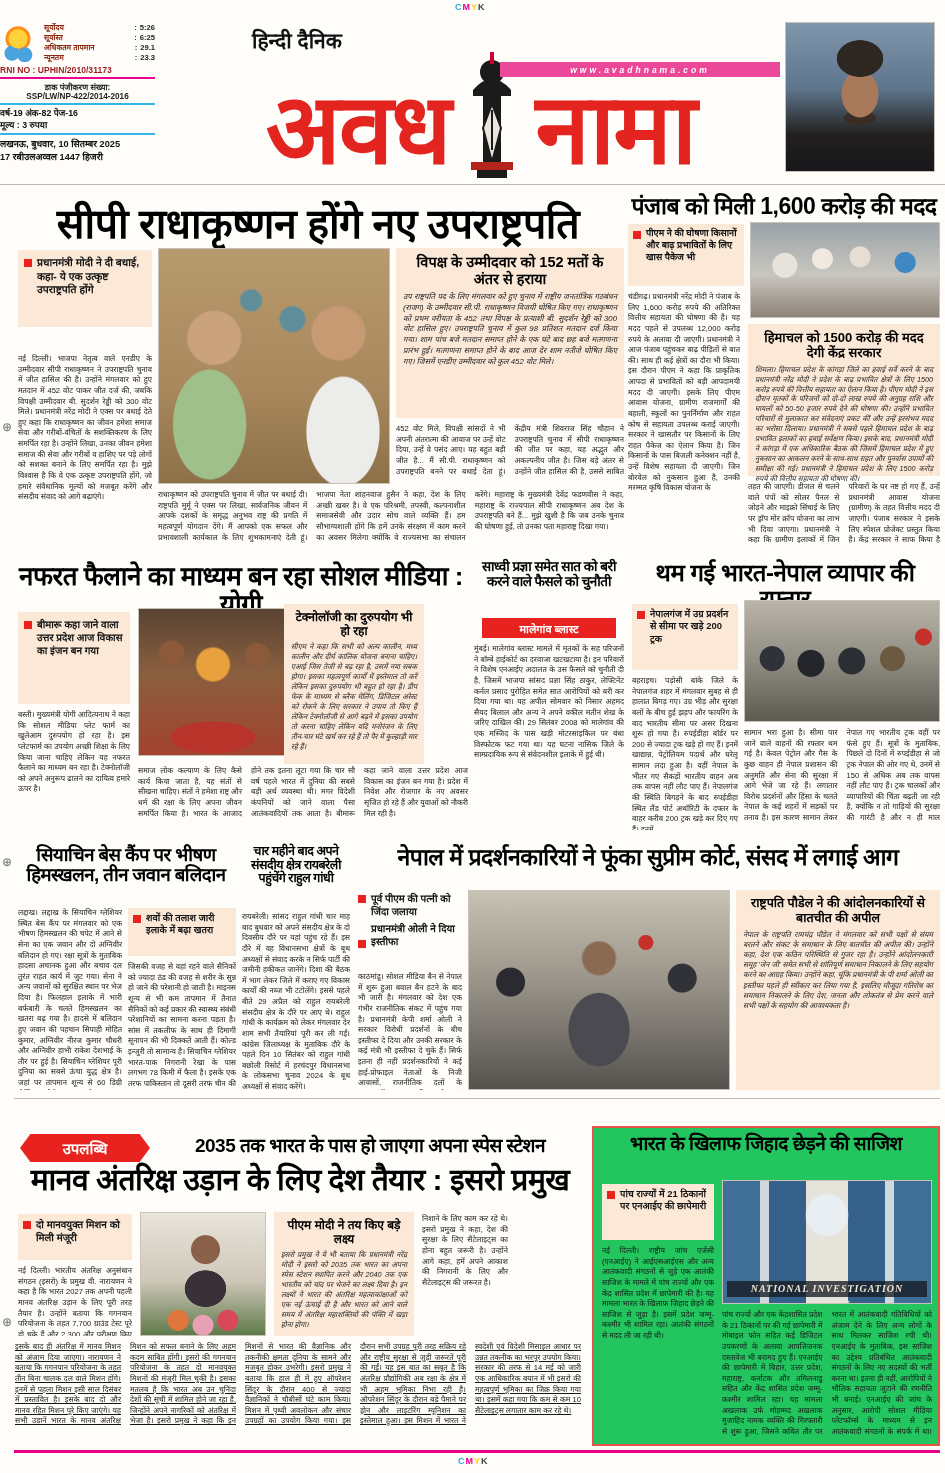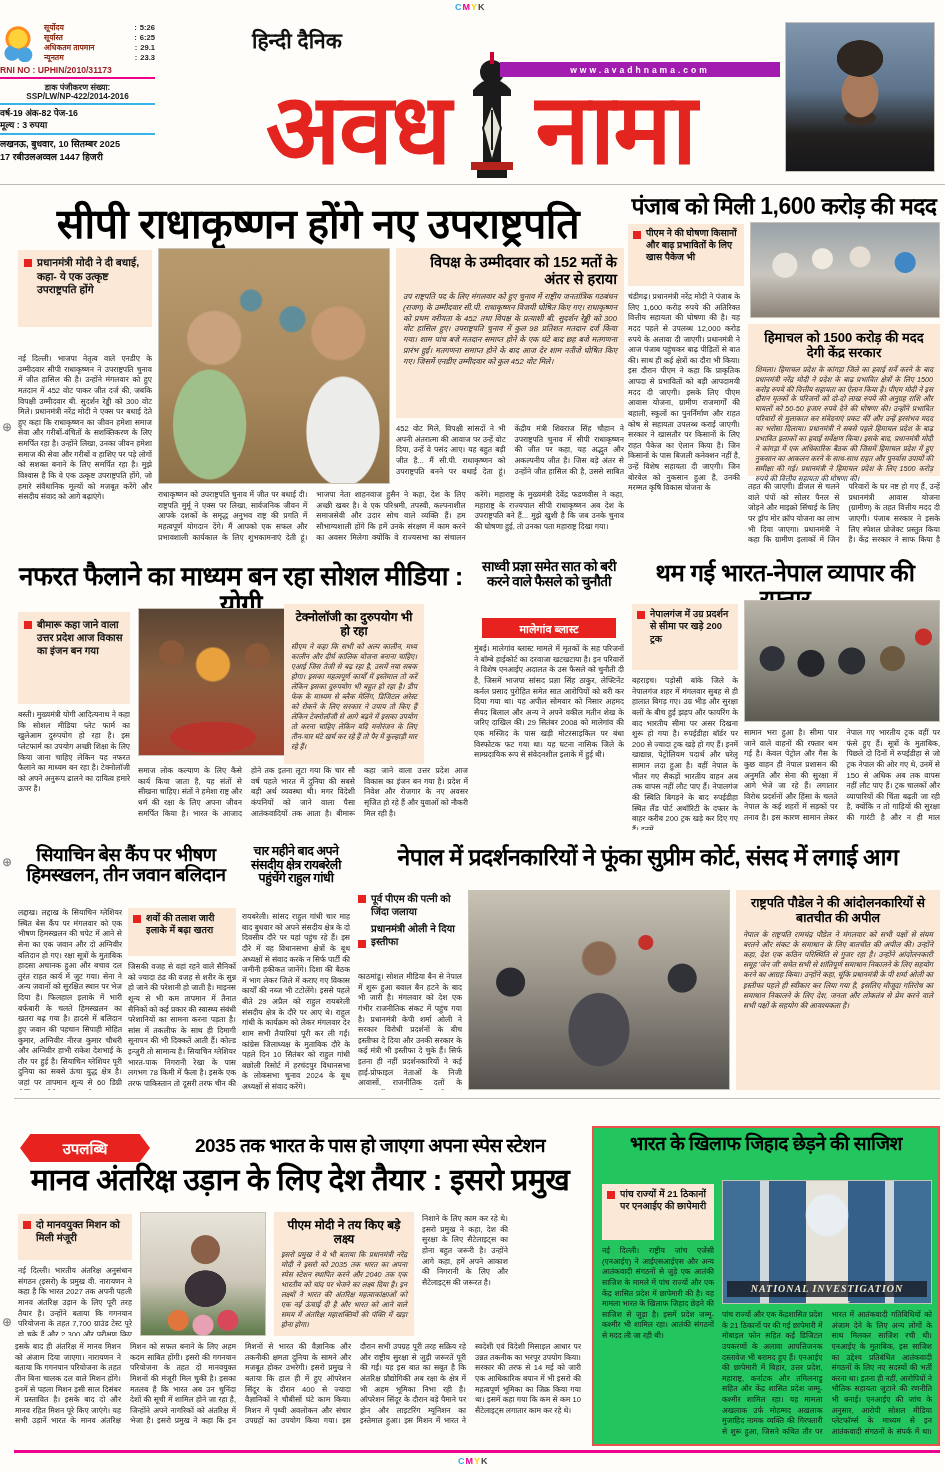--- a/index.html
+++ b/index.html
@@ -11,37 +11,37 @@
   .wrow{display:flex;align-items:baseline;font-size:7.6px;font-weight:bold;color:#8a2a12;}
   .wrow .lbl{flex:1}.wrow .colon{margin:0 3px;color:#333}.wrow .val{color:#222}
   .rni{color:#9b1b1f;font-weight:bold;font-size:8.6px;margin-top:3px;}
   .rule-m{height:2px;background:#ec008c;margin:2px 0;}
   .rule-c{height:2px;background:#35b4e8;margin:2px 0;}
   .postal{font-weight:bold;font-size:8.2px;color:#222;text-align:center;}
   .volline{font-weight:bold;font-size:8.8px;color:#111;}
   .dateline{font-weight:bold;font-size:9.2px;color:#111;}
   .tagline{font-weight:800;font-size:21px;color:#111;}
   .brand{font-weight:800;color:#e3241f;font-size:98px;line-height:1;letter-spacing:-2px;}
-  .webband{background:#a21caf;color:#fff;font-size:8.5px;font-weight:bold;letter-spacing:3px;
-           display:flex;align-items:center;justify-content:center;}
+  .webband{background:#ec4899;color:#fff;font-size:8.5px;font-weight:bold;letter-spacing:3px;
+           display:flex;align-items:center;justify-content:center;font-style:italic;}
   
   .hd{font-weight:800;color:#000;text-align:center;line-height:1.08;letter-spacing:-0.5px;}
   
   .hl{background:#fbe8d6;padding:6px 6px;display:flex;gap:5px;box-sizing:border-box;}
   .hl .sq{width:8px;height:8px;background:#e8231f;flex:none;margin-top:3px;}
   .hl .tx{font-weight:bold;font-size:10.5px;line-height:1.3;color:#151515;}
   
   .pbox{background:#fbe8d6;padding:6px 7px;box-sizing:border-box;}
   .pbox .bt{font-weight:800;font-size:13px;text-align:center;line-height:1.18;margin-bottom:4px;color:#000;}
   .pbox .bb{font-size:7.8px;font-style:italic;line-height:1.38;text-align:justify;color:#222;}
   
   .bt7{font-size:7.6px;line-height:1.4;text-align:justify;color:#161616;overflow:hidden;box-sizing:border-box;}
   .c2{column-count:2;column-gap:9px;}
   .c3{column-count:3;column-gap:9px;}
-  .c5{column-count:5;column-gap:9px;}
+  .c5{column-count:5;column-gap:9px;text-decoration:underline;}
   .photo{box-sizing:border-box;border:1px solid #c9c2b8;overflow:hidden;}
   .tag-red{background:#e8231f;color:#fff;font-weight:800;font-size:11px;display:flex;align-items:center;justify-content:center;}
   .ribbon{background:#e8231f;color:#fff;font-weight:800;font-size:15px;display:flex;align-items:center;justify-content:center;
           clip-path:polygon(0 50%,8% 0,92% 0,100% 50%,92% 100%,8% 100%);}
   .reg{color:#8a8a8a;font-size:12px;font-weight:bold;}
   .hr-gray{background:#bfbcb6;height:1px;}
   .nia-wrap{border:2px solid #e8544a;background:#22c55e;box-sizing:border-box;}
   .nia-cap{background:rgba(20,25,35,.78);color:#efe7d2;font-family:"Liberation Serif","DejaVu Serif",serif;
            font-style:italic;font-weight:bold;font-size:10px;text-align:center;letter-spacing:1px;}
 </style>
@@ -137,21 +137,21 @@
   <div class="abs photo" style="left:158px;top:248px;width:232px;height:236px;background:
       radial-gradient(circle at 24% 38%, #caa27e 0 26px, transparent 28px),
       radial-gradient(circle at 78% 36%, #c79a74 0 26px, transparent 28px),
       radial-gradient(ellipse 60px 90px at 22% 75%, #9fc08b 0 60%, transparent 62%),
       radial-gradient(ellipse 60px 90px at 80% 78%, #ececea 0 60%, transparent 62%),
       radial-gradient(circle at 58% 30%, #5f8d9a 0 12px, transparent 14px),
       radial-gradient(circle at 40% 22%, #5f8d9a 0 10px, transparent 12px),
       linear-gradient(180deg,#b79a6e 0%,#a8885c 60%,#8d7048 100%);"></div>
 
   <div class="abs pbox" style="left:396px;top:248px;width:228px;height:170px;">
-    <div class="bt" style="font-size:14.5px;text-align:right;">विपक्ष के उम्मीदवार को 152 मतों के अंतर से हराया</div>
+    <div class="bt" style="font-size:14.5px;">विपक्ष के उम्मीदवार को 152 मतों के अंतर से हराया</div>
     <div class="bb">उप राष्ट्रपति पद के लिए मंगलवार को हुए चुनाव में राष्ट्रीय जनतांत्रिक गठबंधन (राजग) के उम्मीदवार सी.पी. राधाकृष्णन विजयी घोषित किए गए। राधाकृष्णन को प्रथम वरीयता के 452 तथा विपक्ष के प्रत्याशी बी. सुदर्शन रेड्डी को 300 वोट हासिल हुए। उपराष्ट्रपति चुनाव में कुल 98 प्रतिशत मतदान दर्ज किया गया। शाम पांच बजे मतदान समाप्त होने के एक घंटे बाद छह बजे मतगणना प्रारंभ हुई। मतगणना समाप्त होने के बाद आज देर शाम नतीजे घोषित किए गए। जिसमें एनडीए उम्मीदवार को कुल 452 वोट मिले।</div>
   </div>
   <div class="abs bt7 c2" style="left:396px;top:424px;width:228px;height:62px;">452 वोट मिले, विपक्षी सांसदों ने भी अपनी अंतरात्मा की आवाज पर उन्हें वोट दिया, उन्हें वे पसंद आए। यह बहुत बड़ी जीत है... मैं सी.पी. राधाकृष्णन को उपराष्ट्रपति बनने पर बधाई देता हूं। केंद्रीय मंत्री शिवराज सिंह चौहान ने उपराष्ट्रपति चुनाव में सीपी राधाकृष्णन की जीत पर कहा, यह अद्भुत और अकल्पनीय जीत है। जिस बड़े अंतर से उन्होंने जीत हासिल की है, उससे साबित होता है कि विपक्ष के सांसदों ने भी एनडीए पर भरोसा जताया है।</div>
   <div class="abs bt7 c3" style="left:158px;top:490px;width:466px;height:64px;">राधाकृष्णन को उपराष्ट्रपति चुनाव में जीत पर बधाई दी। राष्ट्रपति मुर्मू ने एक्स पर लिखा, सार्वजनिक जीवन में आपके दशकों के समृद्ध अनुभव राष्ट्र की प्रगति में महत्वपूर्ण योगदान देंगे। मैं आपको एक सफल और प्रभावशाली कार्यकाल के लिए शुभकामनाएं देती हूं। भाजपा नेता शाहनवाज हुसैन ने कहा, देश के लिए अच्छी खबर है। वे एक परिश्रमी, तपस्वी, कल्पनाशील समाजसेवी और उदार सोच वाले व्यक्ति हैं। हम सौभाग्यशाली होंगे कि हमें उनके संरक्षण में काम करने का अवसर मिलेगा क्योंकि वे राज्यसभा का संचालन करेंगे। महाराष्ट्र के मुख्यमंत्री देवेंद्र फडणवीस ने कहा, महाराष्ट्र के राज्यपाल सीपी राधाकृष्णन अब देश के उपराष्ट्रपति बने हैं... मुझे खुशी है कि जब उनके चुनाव की घोषणा हुई, तो उनका पता महाराष्ट्र दिखा गया।</div>
 
   <div class="abs hd" style="left:626px;top:194px;width:316px;font-size:23px;">पंजाब को मिली 1,600 करोड़ की मदद</div>
 
   <div class="abs hl" style="left:628px;top:224px;width:116px;height:62px;padding:4px 5px;">
     <span class="sq"></span>
     <span class="tx" style="font-size:9.2px;">पीएम ने की घोषणा किसानों और बाढ़ प्रभावितों के लिए खास पैकेज भी</span>

